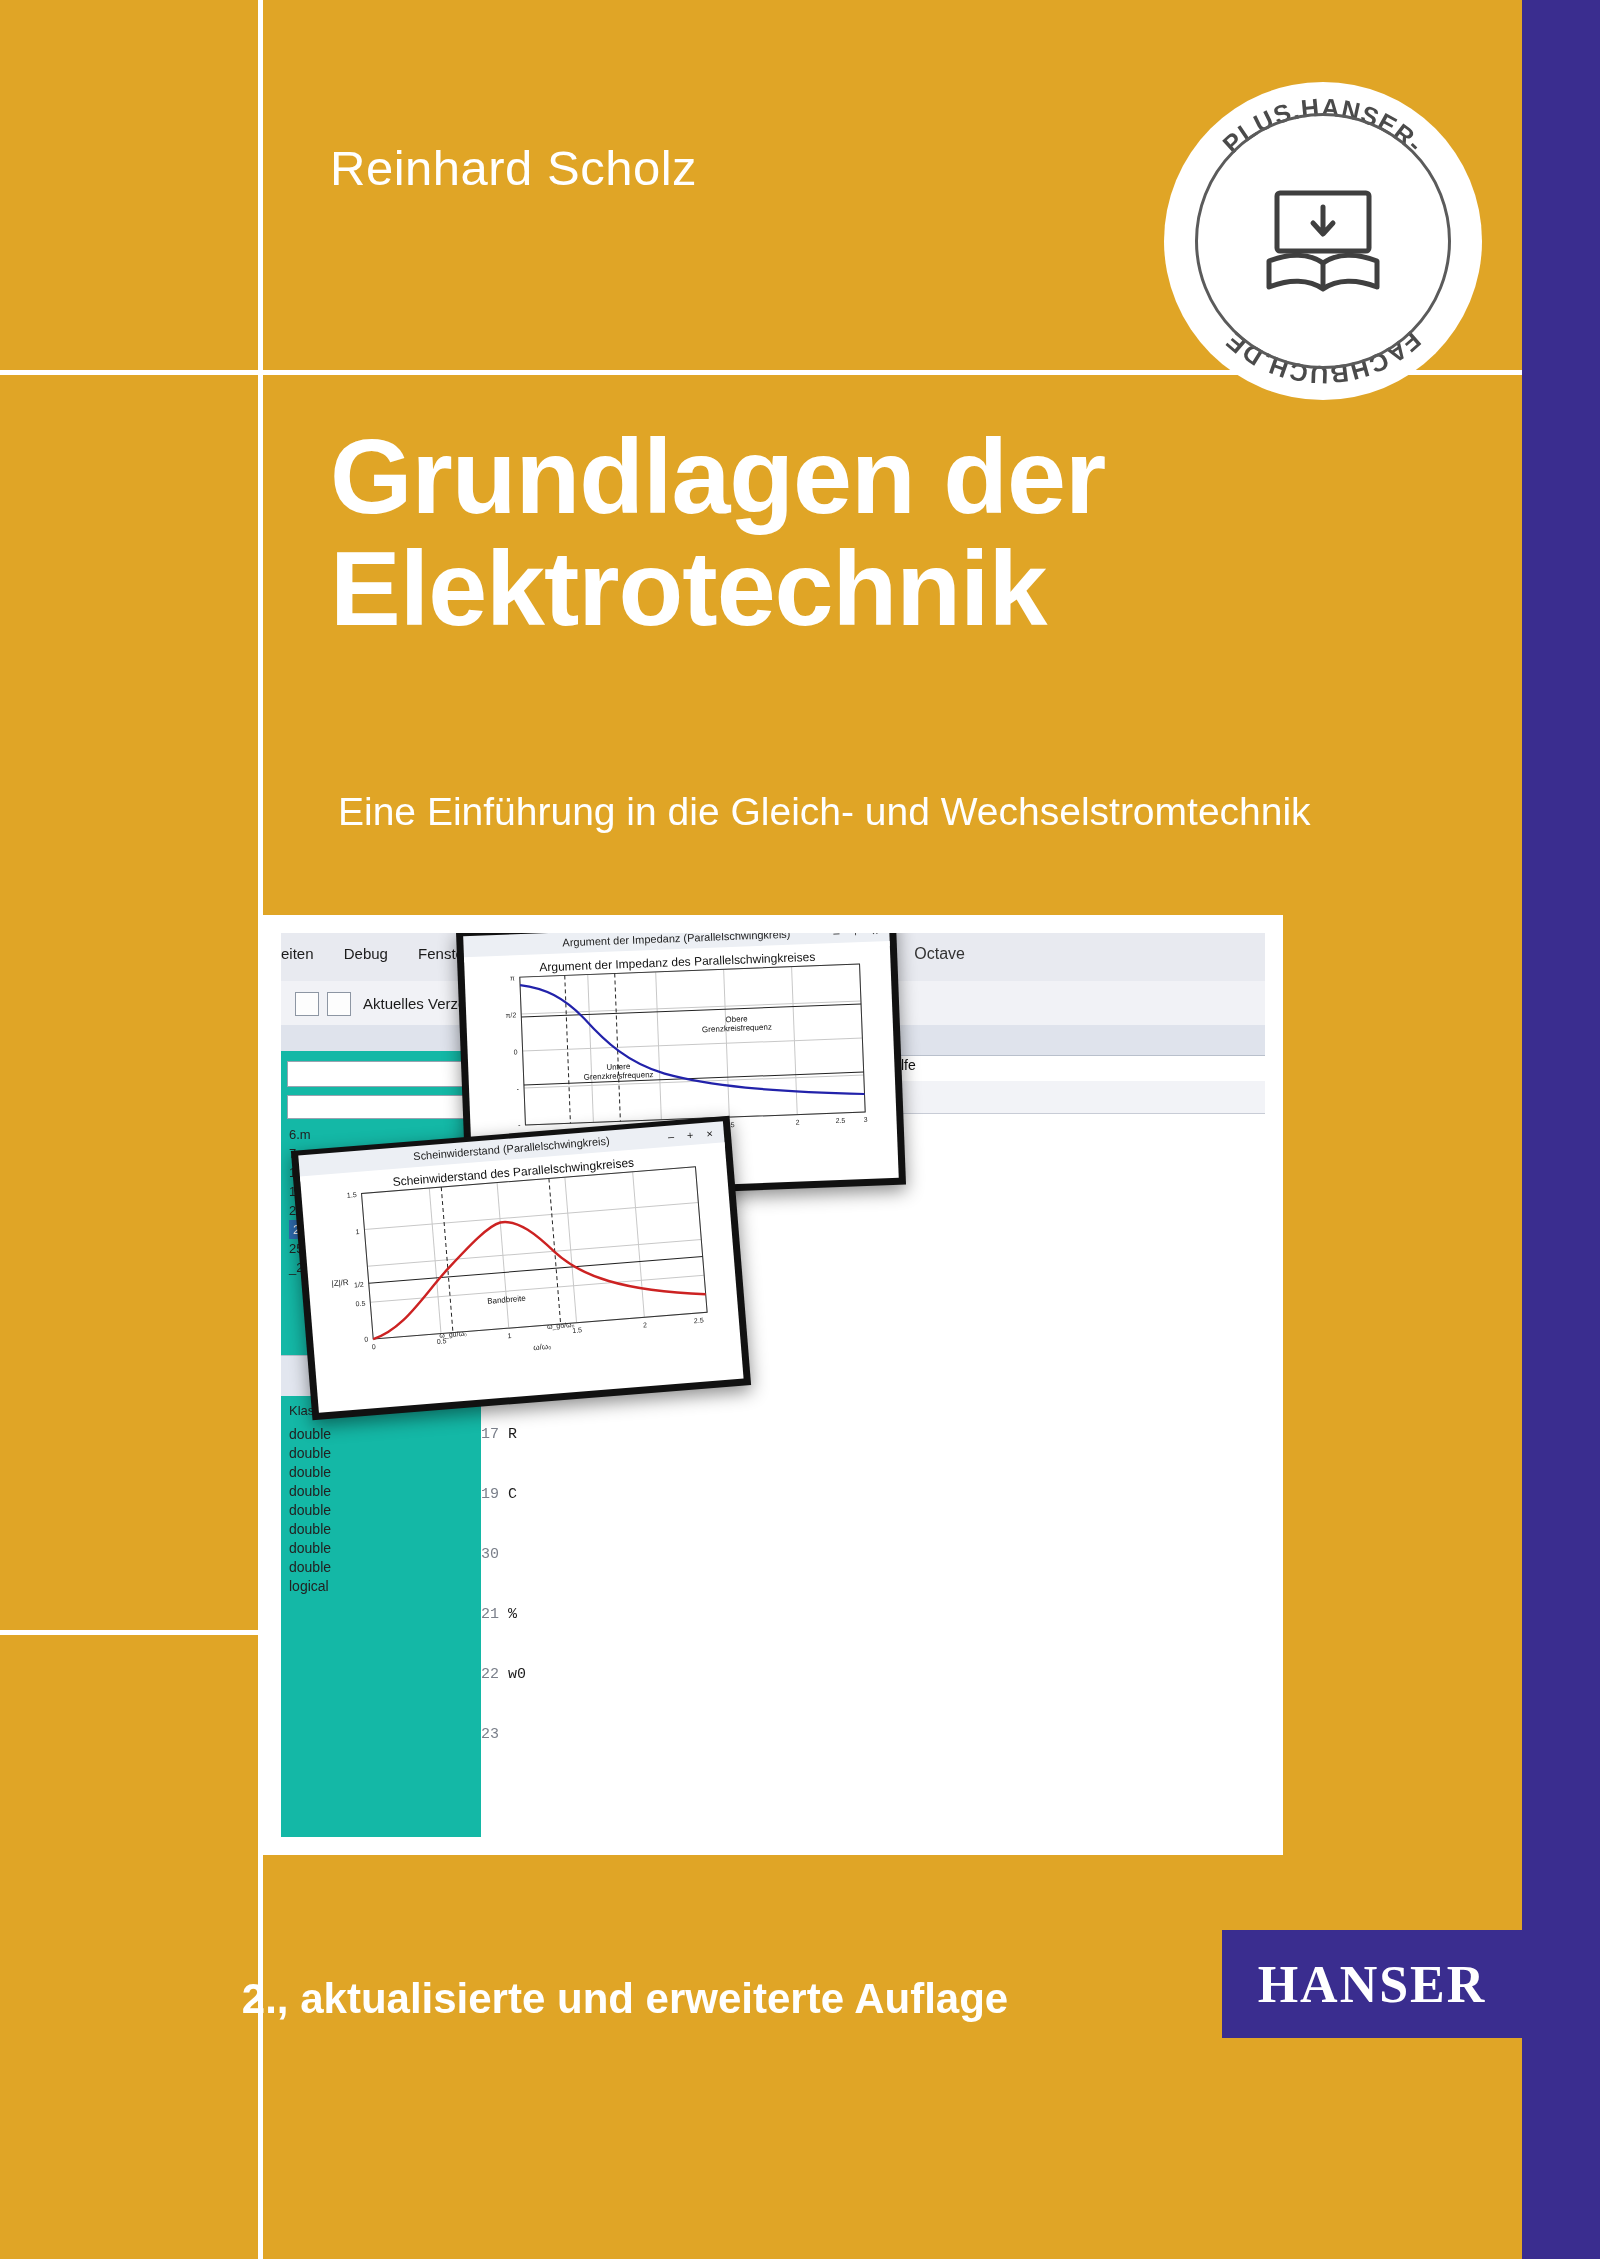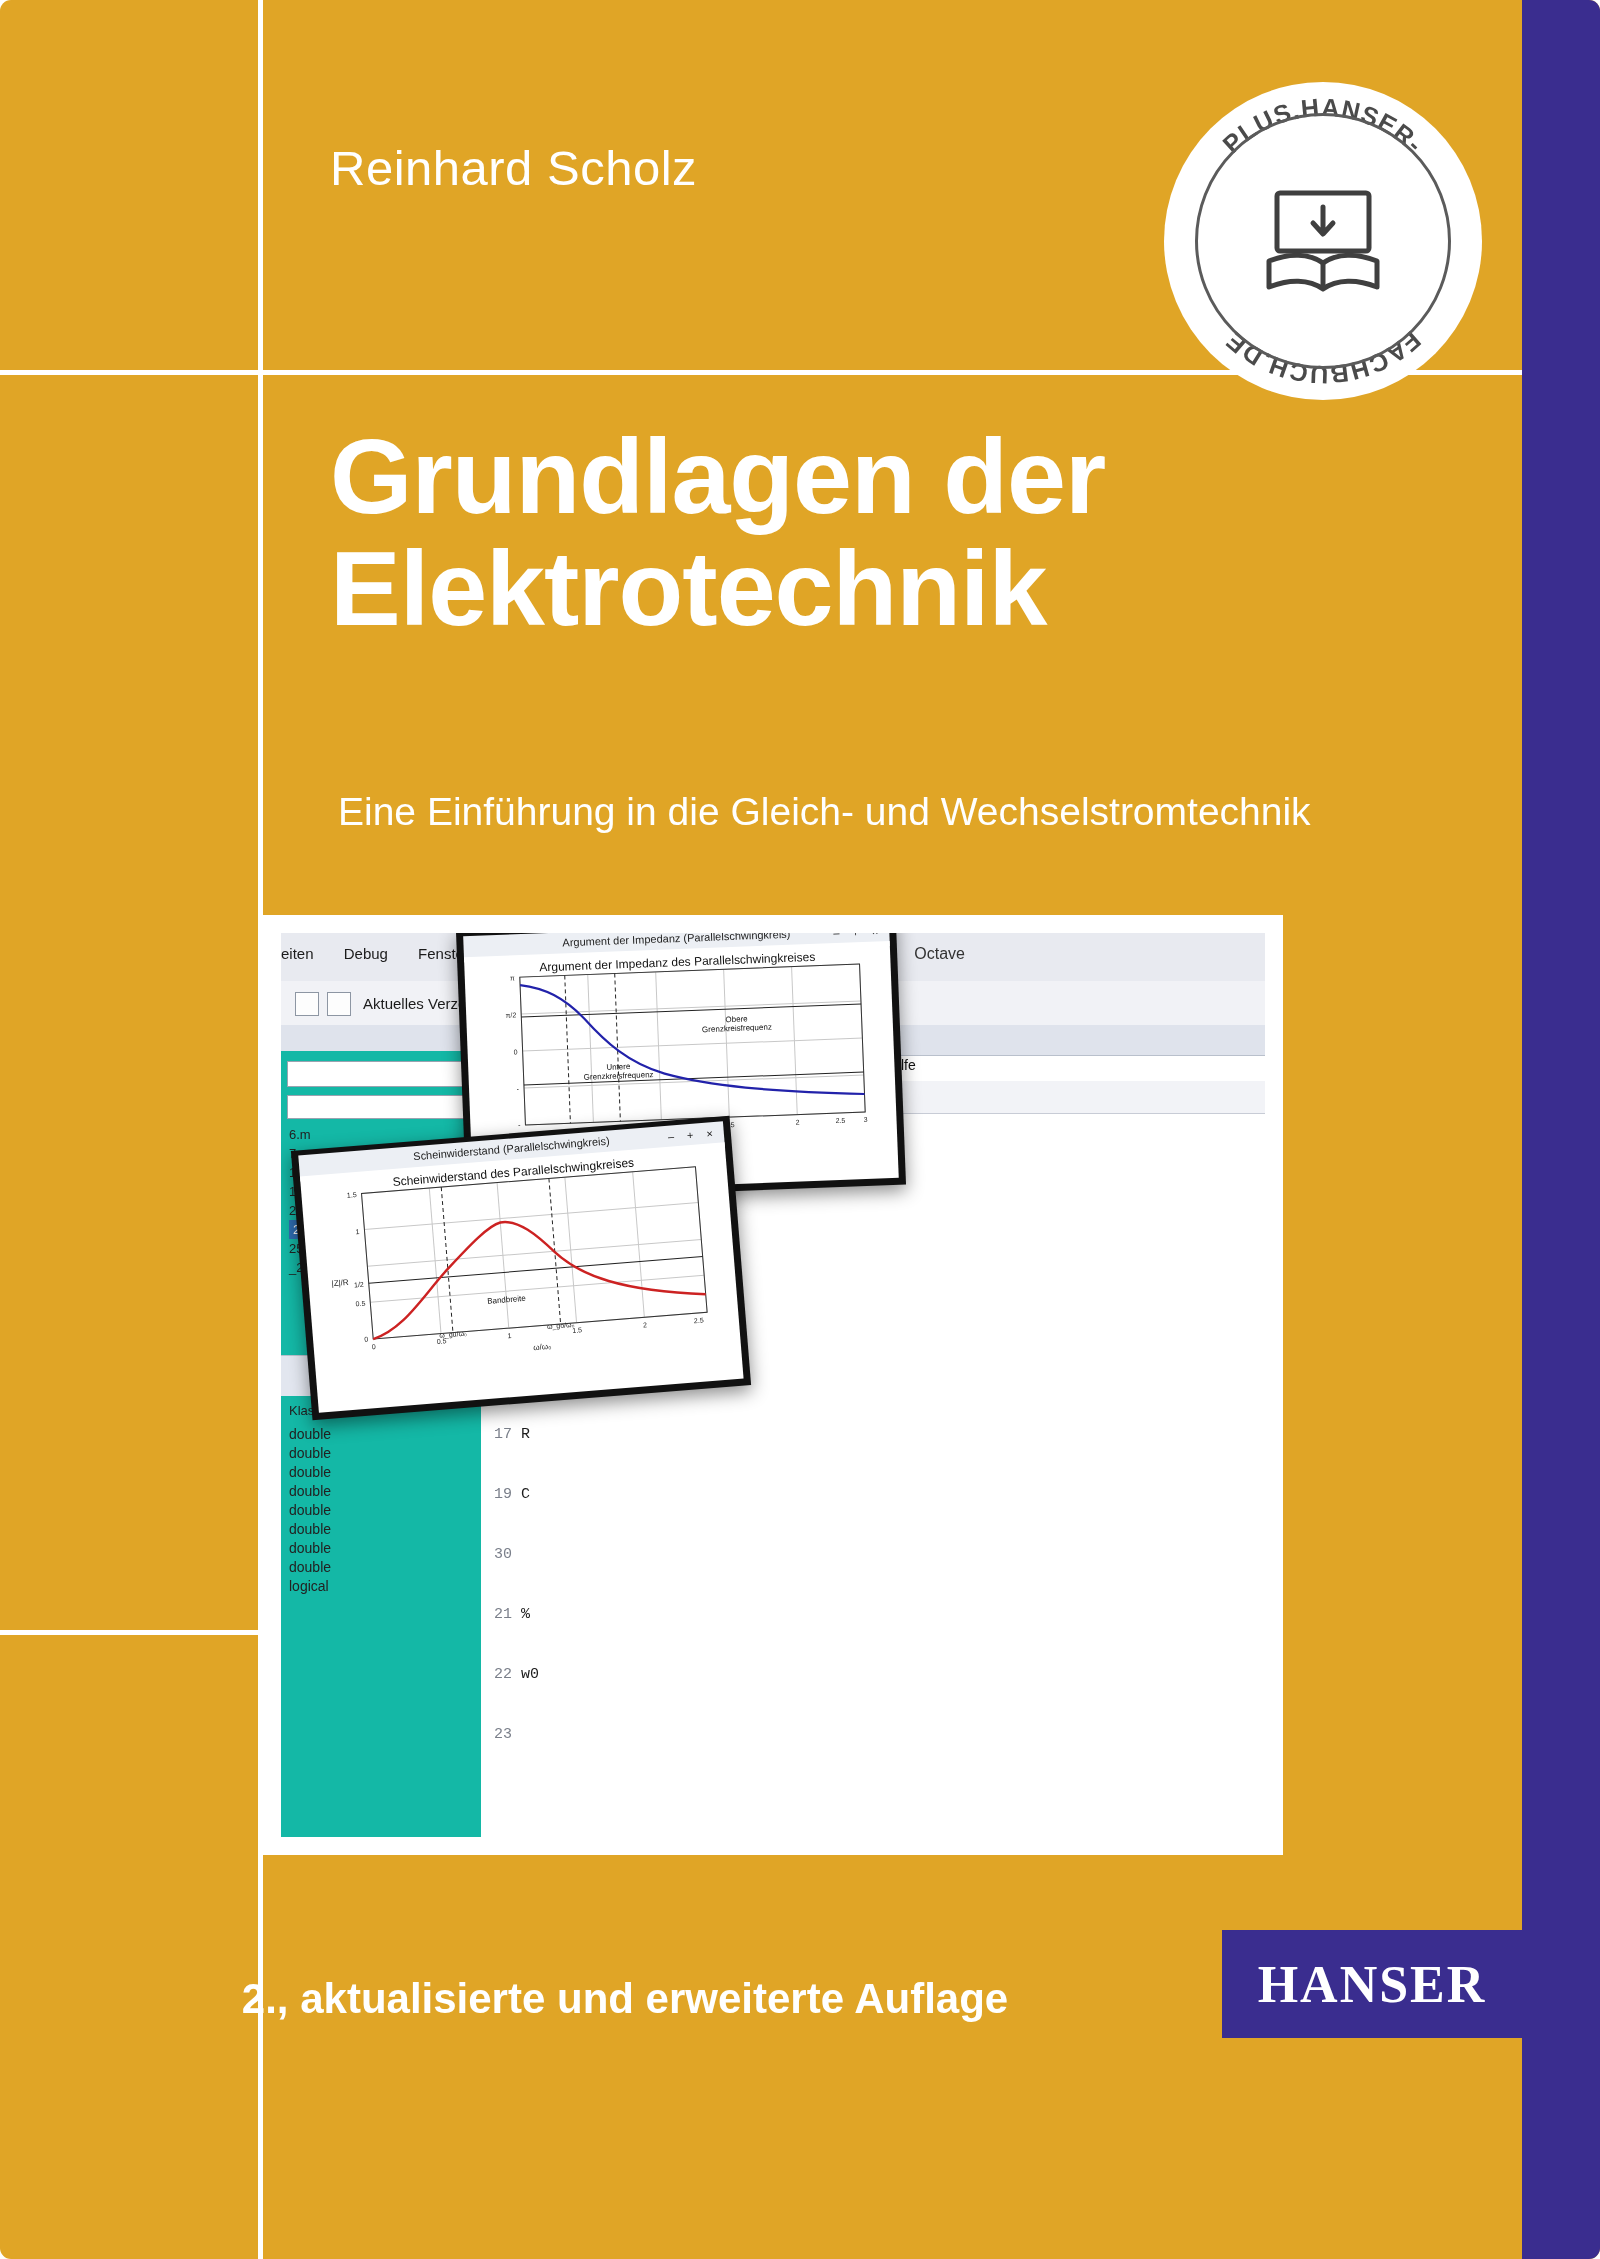--- a/index.html
+++ b/index.html
@@ -7,21 +7,20 @@
     width:1600px;height:2259px;
     background:#ffffff;
     font-family:"Liberation Sans", sans-serif;
     overflow:hidden;
   }
   .cover{
     position:relative;
     width:1600px;height:2259px;
     background:#e0a526;
     overflow:hidden;
-    border-radius:11px;
   }
   
   .spine-right{
     position:absolute;top:0;right:0;width:78px;height:2259px;
     background:#3a2d8f;
   }
   
   .rule-v{
     position:absolute;top:0;left:258px;width:5px;height:2259px;
     background:#ffffff;
@@ -159,21 +158,21 @@
   .ed-menu span{margin-right:22px;}
   .ed-tools{
     position:absolute;left:0;top:56px;width:784px;height:32px;background:#f2f3f7;
     border-bottom:1px solid #c8ccd6;
   }
   .ed-tab{
     position:absolute;left:4px;top:92px;height:22px;padding:2px 10px;background:#e7eaf1;
     border:1px solid #b4bcc9;font-size:13px;color:#111;
   }
   .code{
-    position:absolute;left:13px;top:120px;width:760px;
+    position:absolute;left:0;top:120px;width:760px;
     font-family:"Liberation Mono", monospace;font-size:15px;color:#1b1b1b;
     line-height:20px;white-space:pre;
   }
   .code .ln{color:#7a7f8a;}
   
   .figwin{
     position:absolute;background:#111;
     box-shadow:0 6px 18px rgba(0,0,0,.45);
   }
   .fig1{

